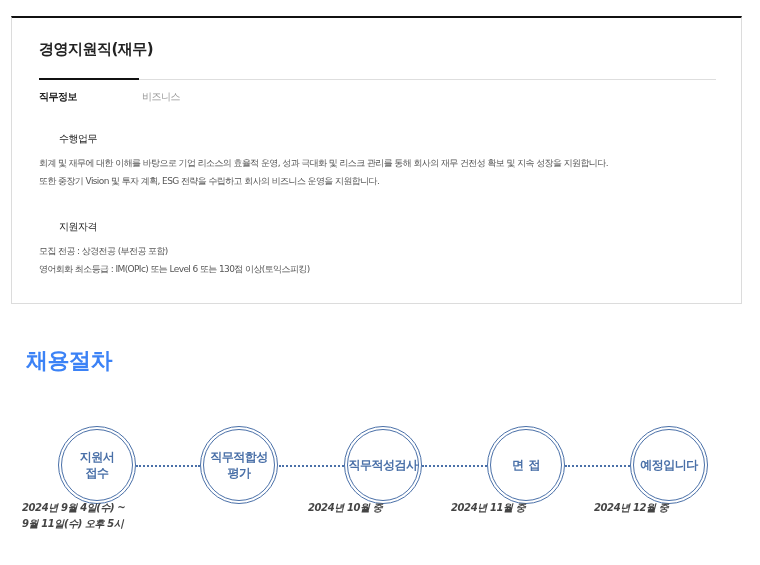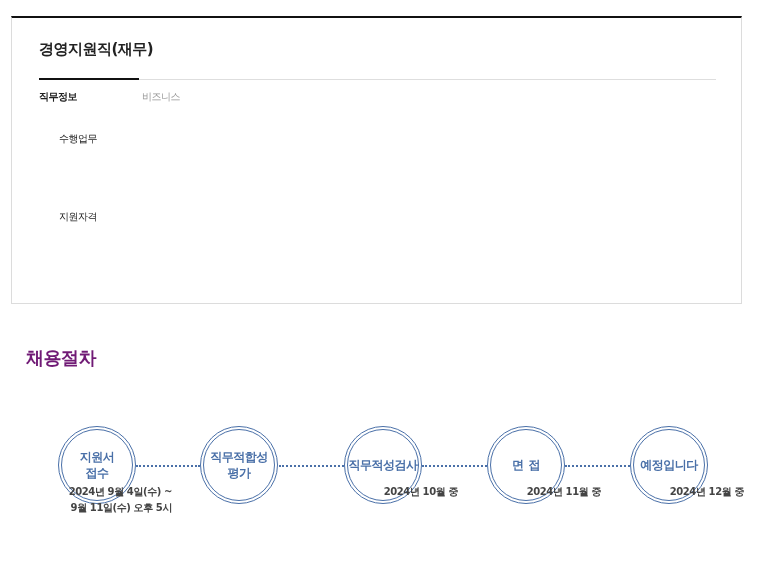--- a/index.html
+++ b/index.html
@@ -8,42 +8,46 @@
   .card { position:absolute; left:11px; top:16px; width:731px; height:288px;
           border:1px solid #dcdcdc; border-top:2px solid #111; box-sizing:border-box; background:#fff; }
   .job-title { position:absolute; left:27px; top:22px; font-size:15px; font-weight:bold; color:#222; letter-spacing:-0.5px; }
   .tab-line { position:absolute; left:27px; top:61px; width:677px; height:1px; background:#dedede; }
   .tab-active-bar { position:absolute; left:27px; top:60px; width:100px; height:2px; background:#111; }
   .tab { position:absolute; top:72px; font-size:10px; letter-spacing:-0.5px; }
   .tab.active { left:27px; font-weight:bold; color:#222; }
   .tab.inactive { left:130px; color:#999; }
   .section-h { position:absolute; left:27px; font-size:10px; font-weight:normal; color:#222; letter-spacing:-0.5px;margin-left:20px; }
   .para { position:absolute; left:27px; font-size:9px; color:#555; letter-spacing:-0.6px; line-height:18px; white-space:nowrap; }
-  .process-title { position:absolute; left:26px; top:346px; font-size:18px; font-weight:bold; color:#701a75; letter-spacing:-0.5px; }
+  .process-title { position:absolute; left:26px; top:346px; font-size:22px; font-weight:bold; color:#3b82f6; letter-spacing:-0.5px; }
   .step { position:absolute; top:426px; width:78px; height:78px; box-sizing:border-box;
           border:4px double #4a70a8; border-radius:50%; background:#fff;
           display:flex; align-items:center; justify-content:center; text-align:center; }
   .step-label { font-size:12px; font-weight:bold; color:#4a70a8; line-height:16px; letter-spacing:-0.5px; white-space:pre-line; }
   .connector { position:absolute; top:465px; height:0; border-top:2px dotted #4a70a8; }
-  .step-date { position:absolute; top:484px; width:150px; text-align:right; font-size:10px; font-weight:bold;
-               color:#444; line-height:16px; letter-spacing:-0.4px; white-space:pre-line; }
+  .step-date { position:absolute; top:500px; width:150px; text-align:left; font-size:10px; font-weight:bold;
+               color:#444; line-height:16px; letter-spacing:-0.4px; white-space:pre-line;font-style:italic; }
 </style>
 </head>
 <body>
 
 <div class="card">
   <div class="job-title">경영지원직(재무)</div>
   <div class="tab-line"></div>
   <div class="tab-active-bar"></div>
   <div class="tab active">직무정보</div>
   <div class="tab inactive">비즈니스</div>
 
   <div class="section-h" style="top:114px;">수행업무</div>
+  <div class="para" style="top:136px;">회계 및 재무에 대한 이해를 바탕으로 기업 리소스의 효율적 운영, 성과 극대화 및 리스크 관리를 통해 회사의 재무 건전성 확보 및 지속 성장을 지원합니다.</div>
+  <div class="para" style="top:154px;">또한 중장기 Vision 및 투자 계획, ESG 전략을 수립하고 회사의 비즈니스 운영을 지원합니다.</div>
 
-  <div class="section-h" style="top:192px;">지원자격</div>
+  <div class="section-h" style="top:202px;">지원자격</div>
+  <div class="para" style="top:224px;">모집 전공 : 상경전공 (부전공 포함)</div>
+  <div class="para" style="top:242px;">영어회화 최소등급 : IM(OPIc) 또는 Level 6 또는 130점 이상(토익스피킹)</div>
 </div>
 
 <div class="process-title">채용절차</div>
 
 <div>
   <div class="connector" style="left:136px; width:64px;"></div>
   <div class="connector" style="left:279px; width:65px;"></div>
   <div class="connector" style="left:422px; width:65px;"></div>
   <div class="connector" style="left:565px; width:65px;"></div>
 

